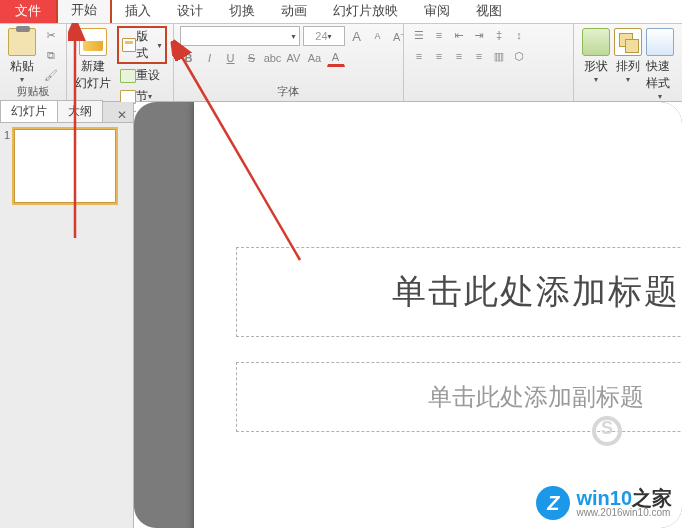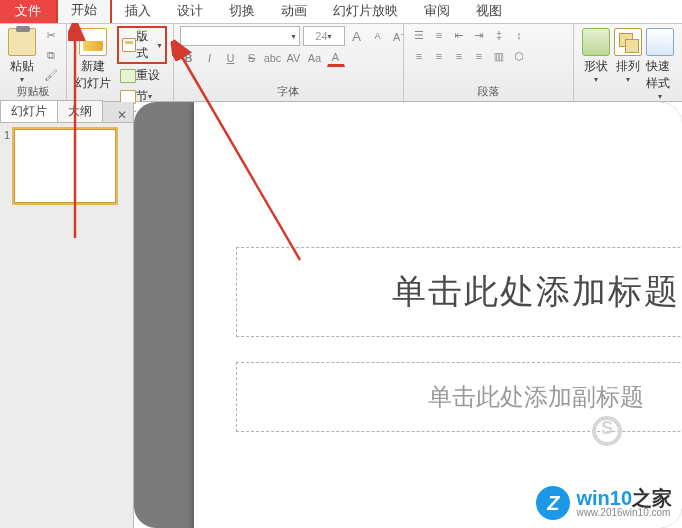--- a/index.html
+++ b/index.html
@@ -183,21 +183,20 @@
       </div>
       <div class="para-row">
         <span class="mini">≡</span>
         <span class="mini">≡</span>
         <span class="mini">≡</span>
         <span class="mini">≡</span>
         <span class="mini">▥</span>
         <span class="mini">⬡</span>
       </div>
     </div>
-    <div class="group-label">段落</div>
   </div>
 
   <div class="group" style="border-right:none;flex:1">
     <div class="group-body">
       <div class="big-btn">
         <div class="big-icon shape"></div>
         <div class="btn-label">形状</div>
         <div class="drop-tri">▾</div>
       </div>
       <div class="big-btn">

